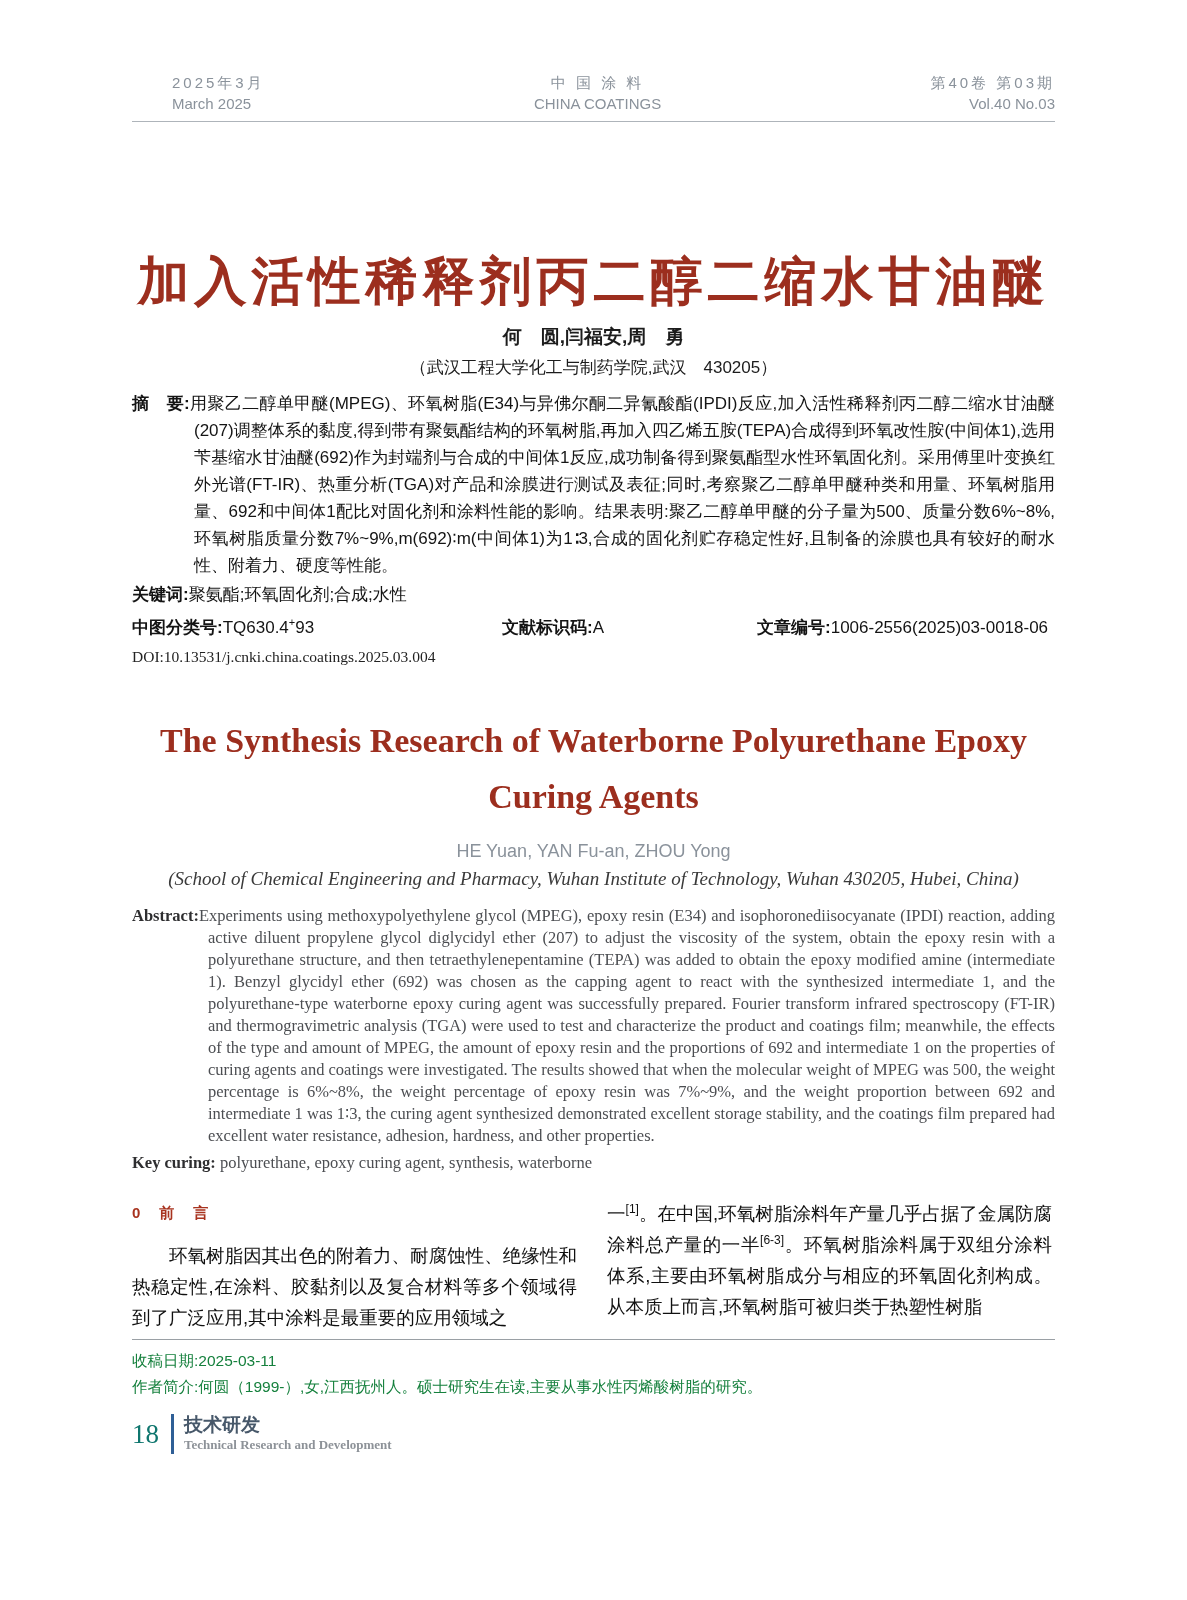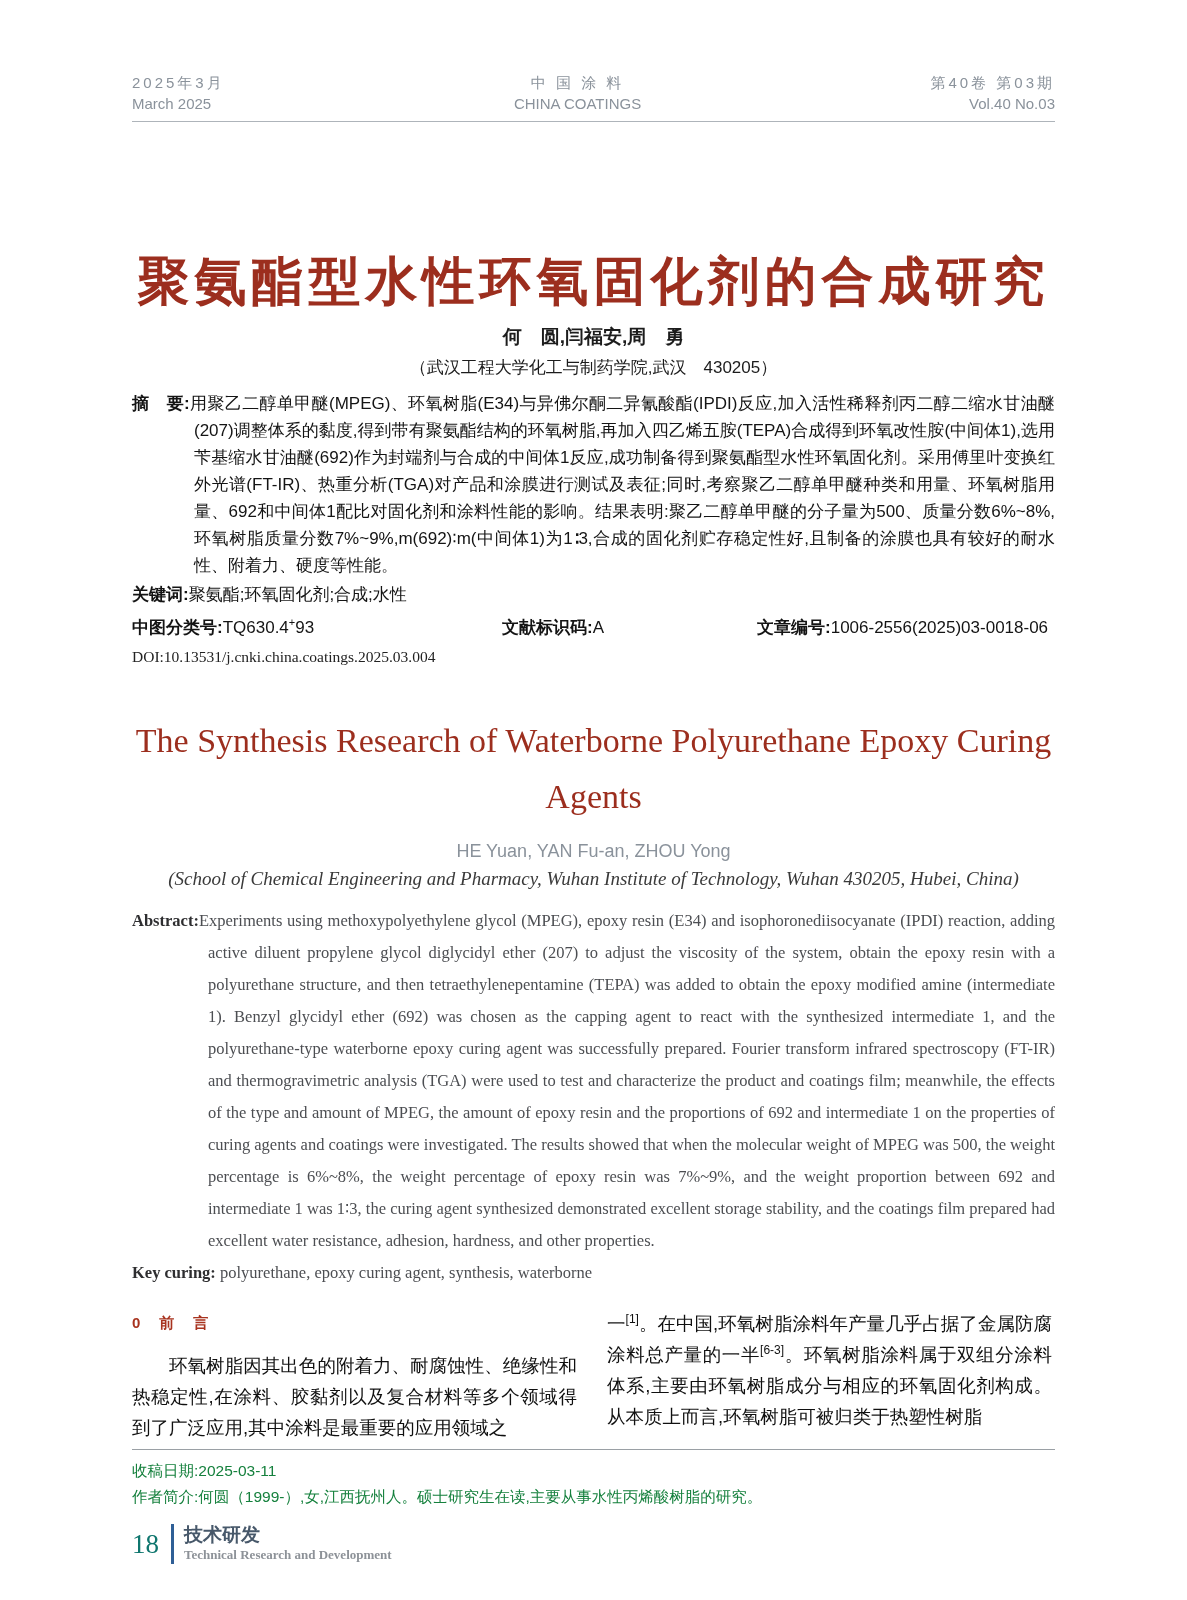--- a/index.html
+++ b/index.html
@@ -8,21 +8,21 @@
   .page {
     width:1187px; height:1600px; background:#ffffff;
     padding:0 132px; overflow:hidden; position:relative;
   }
   
   .jheader {
     margin-top:72px; display:flex; justify-content:space-between; align-items:flex-end;
     color:#8a929b; font-size:15px; line-height:21px;
     border-bottom:1.5px solid #aeb4ba; padding-bottom:7px;
   }
-  .jheader .blk { white-space:nowrap; }
+  .jheader .blk { white-space:nowrap;margin-left:40px; }
   .jheader .c { text-align:center; }
   .jheader .r { text-align:right; }
   .jheader .cn { letter-spacing:3px; }
   
   .title-cn {
     margin-top:124px; text-align:center; color:#9c2e1e;
     font-size:52px; font-weight:bold; letter-spacing:5px; line-height:70px;
   }
   .authors-cn { margin-top:8px; text-align:center; font-size:19px; font-weight:bold; color:#1c1c1c; line-height:26px; }
   .affil-cn { margin-top:5px; text-align:center; font-size:17px; color:#1c1c1c; line-height:26px; }
@@ -37,30 +37,30 @@
   .class-row { margin-top:6px; display:flex; font-size:17px; line-height:27px; color:#141414; }
   .class-row .i1 { flex:0 0 370px; }
   .class-row .i2 { flex:0 0 255px; }
   .class-row .i3 { flex:1; }
   .class-row .lbl { font-weight:bold; }
   sup { font-size:11px; vertical-align:super; line-height:0; }
   .doi { margin-top:4px; font-family:"Liberation Serif", serif; font-size:15.5px; color:#222; line-height:24px; }
   
   .title-en {
     margin-top:44px; text-align:center; color:#9c2e1e;
-    font-family:"Liberation Serif", serif; font-weight:normal;
+    font-family:"Liberation Serif", serif; font-weight:bold;
     font-size:34px; line-height:56px; max-width:940px; margin-left:auto; margin-right:auto;
   }
   .authors-en { margin-top:14px; text-align:center; color:#8a929b; font-size:18px; line-height:24px; }
   .affil-en {
     margin-top:4px; text-align:center; color:#3a3a3a; font-size:19px; line-height:24px;
     font-family:"Liberation Serif", serif; font-style:italic;
   }
   .abs-en {
-    margin-top:14px; font-family:"Liberation Serif", serif; font-size:16.5px; line-height:32px;
+    margin-top:14px; font-family:"Liberation Serif", serif; font-size:16.5px; line-height:22px;
     color:#4c4e52; text-align:justify; padding-left:76px; text-indent:-76px;
   }
   .abs-en .lbl { font-weight:bold; color:#2e2e30; }
   .kw-en { margin-top:3px; font-family:"Liberation Serif", serif; font-size:16.5px; line-height:26px; color:#4c4e52; }
   .kw-en .lbl { font-weight:bold; color:#2e2e30; }
   
   .body-cols { margin-top:22px; display:flex; gap:30px; }
   .col { flex:0 0 445px; width:445px; }
   .sec-heading {
     color:#a8331f; font-size:15px; font-weight:bold; line-height:30px; margin-bottom:12px; letter-spacing:2px;
@@ -97,21 +97,21 @@
     <div class="blk c">
       <div class="cn">中 国 涂 料</div>
       <div class="en">CHINA COATINGS</div>
     </div>
     <div class="blk r">
       <div class="cn">第40卷 第03期</div>
       <div class="en">Vol.40  No.03</div>
     </div>
   </div>
 
-  <h1 class="title-cn">聚氨酯型水性环氧固化剂的合成研究</h1>
+  <h1 class="title-cn">加入活性稀释剂丙二醇二缩水甘油醚</h1>
   <div class="authors-cn">何　圆,闫福安,周　勇</div>
   <div class="affil-cn">（武汉工程大学化工与制药学院,武汉　430205）</div>
 
   <p class="abs-cn"><span class="lbl">摘　要:</span><span>用聚乙二醇单甲醚(MPEG)、环氧树脂(E34)与异佛尔酮二异氰酸酯(IPDI)反应,加入活性稀释剂丙二醇二缩水甘油醚(207)调整体系的黏度,得到带有聚氨酯结构的环氧树脂,再加入四乙烯五胺(TEPA)合成得到环氧改性胺(中间体1),选用苄基缩水甘油醚(692)作为封端剂与合成的中间体1反应,成功制备得到聚氨酯型水性环氧固化剂。采用傅里叶变换红外光谱(FT-IR)、热重分析(TGA)对产品和涂膜进行测试及表征;同时,考察聚乙二醇单甲醚种类和用量、环氧树脂用量、692和中间体1配比对固化剂和涂料性能的影响。结果表明:聚乙二醇单甲醚的分子量为500、质量分数6%~8%,环氧树脂质量分数7%~9%,m(692)∶m(中间体1)为1∶3,合成的固化剂贮存稳定性好,且制备的涂膜也具有较好的耐水性、附着力、硬度等性能。</span></p>
 
   <p class="kw-cn"><span class="lbl">关键词:</span><span>聚氨酯;环氧固化剂;合成;水性</span></p>
 
   <div class="class-row">
     <div class="i1"><span class="lbl">中图分类号:</span><span>TQ630.4</span><sup>+</sup><span>93</span></div>
     <div class="i2"><span class="lbl">文献标识码:</span><span>A</span></div>

